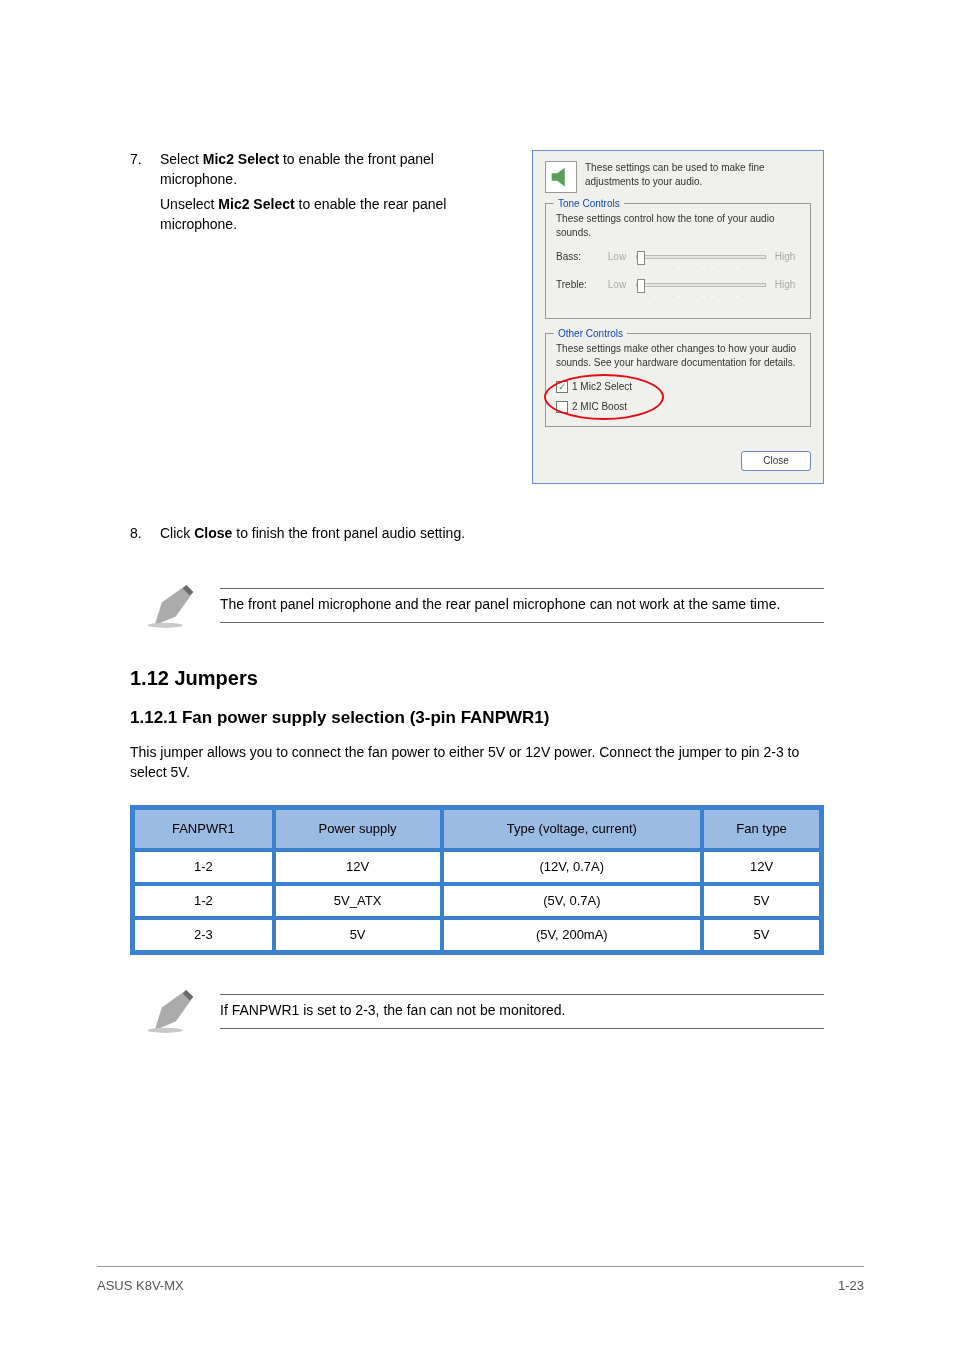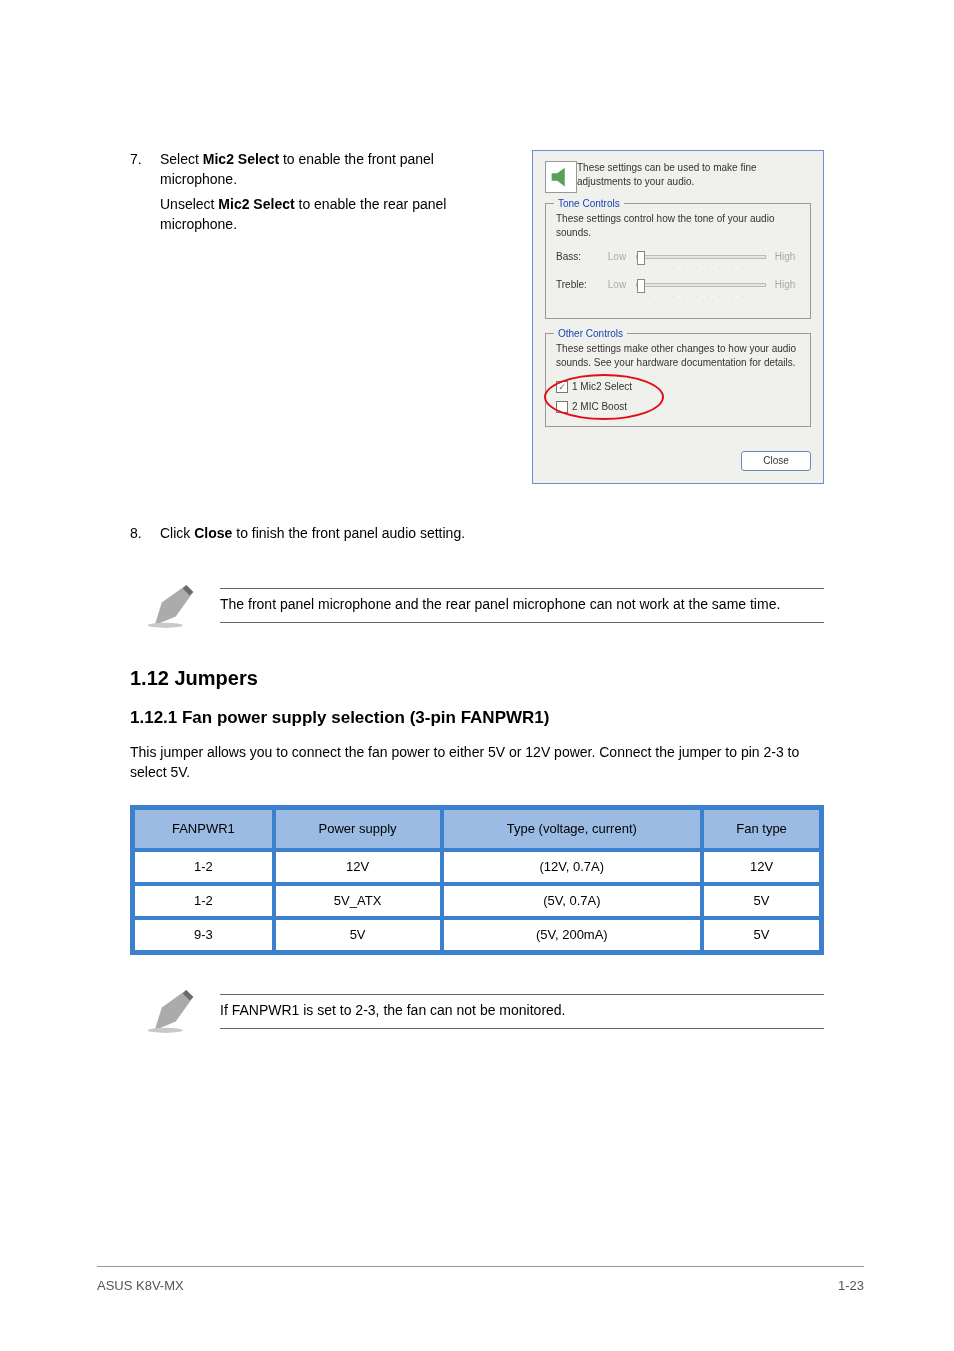--- a/index.html
+++ b/index.html
@@ -42,21 +42,21 @@
     width: 15px; height: 14px;
     background: #e25830;
     color: #fff;
     font-weight: bold;
     border: 1px solid #fff;
     border-radius: 3px;
     display: flex; align-items: center; justify-content: center;
     font-size: 10px;
   }
   .dlg-body { padding: 10px 12px 12px 12px; color: #333; }
-  .dlg-toprow { display: flex; align-items: flex-start; margin-bottom: 10px; }
+  .dlg-toprow { display: flex; gap: 8px; align-items: flex-start; margin-bottom: 10px; }
   .speaker-icon {
     width: 32px; height: 32px; flex: 0 0 32px;
     border: 1px solid #999; background: #fff;
     display: flex; align-items: center; justify-content: center;
     color: #4a6;
   }
   .fieldset {
     border: 1px solid #999;
     padding: 8px 10px 12px 10px;
     margin-bottom: 14px;
@@ -284,21 +284,21 @@
       <td>(12V, 0.7A)</td>
       <td>12V</td>
     </tr>
     <tr>
       <td>1-2</td>
       <td>5V_ATX</td>
       <td>(5V, 0.7A)</td>
       <td>5V</td>
     </tr>
     <tr>
-      <td>9-3</td>
+      <td>2-3</td>
       <td>5V</td>
       <td>(5V, 200mA)</td>
       <td>5V</td>
     </tr>
   </tbody>
 </table>
 
 <div class="note-block">
   <div class="pen-icon">
     <svg viewBox="0 0 64 64">

